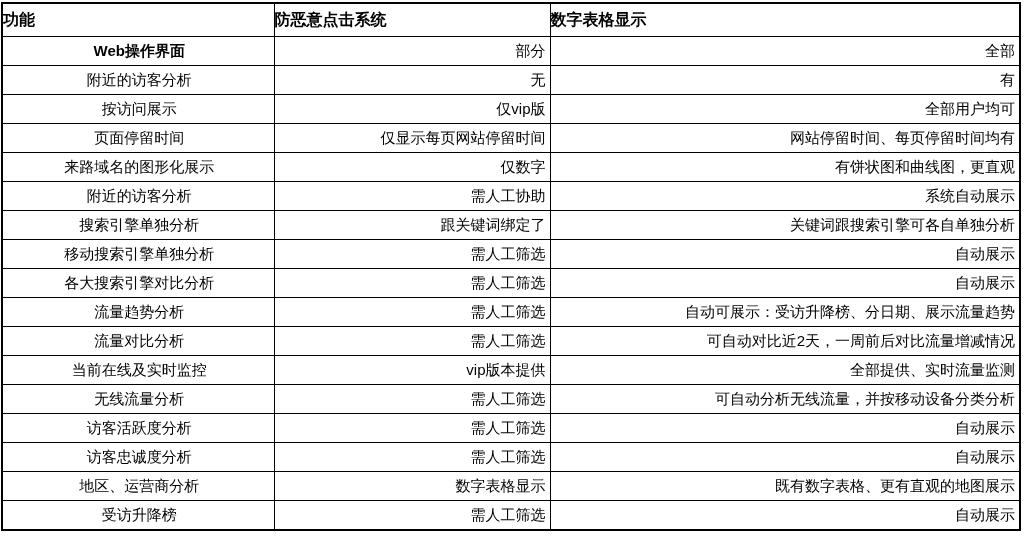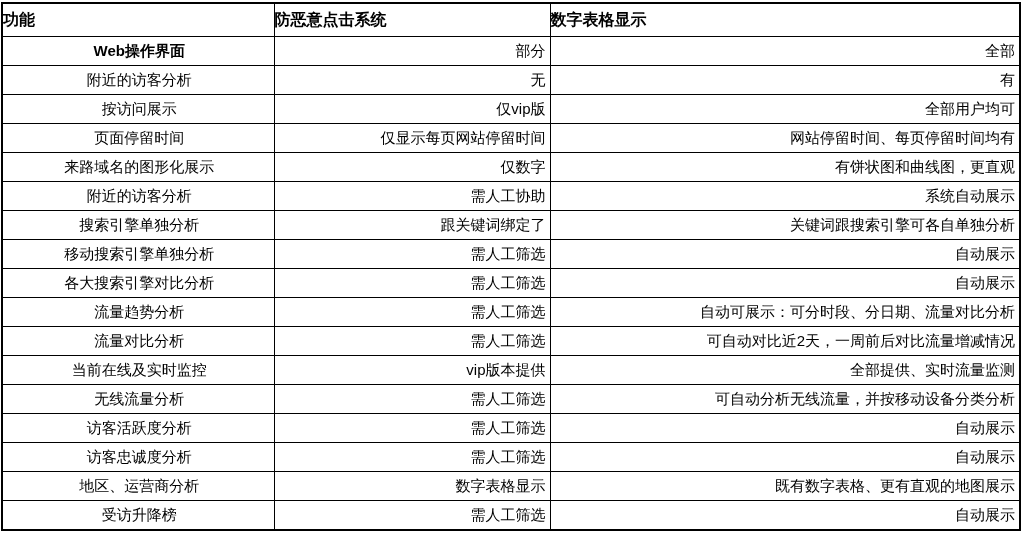--- a/index.html
+++ b/index.html
@@ -116,21 +116,21 @@
           <td class="val">自动展示</td>
         </tr>
         <tr>
           <td class="feature">各大搜索引擎对比分析</td>
           <td class="val">需人工筛选</td>
           <td class="val">自动展示</td>
         </tr>
         <tr>
           <td class="feature">流量趋势分析</td>
           <td class="val">需人工筛选</td>
-          <td class="val">自动可展示：可分时段、分日期、流量对比分析</td>
+          <td class="val">自动可展示：受访升降榜、分日期、展示流量趋势</td>
         </tr>
         <tr>
           <td class="feature">流量对比分析</td>
           <td class="val">需人工筛选</td>
           <td class="val">可自动对比近2天，一周前后对比流量增减情况</td>
         </tr>
         <tr>
           <td class="feature">当前在线及实时监控</td>
           <td class="val">vip版本提供</td>
           <td class="val">全部提供、实时流量监测</td>

